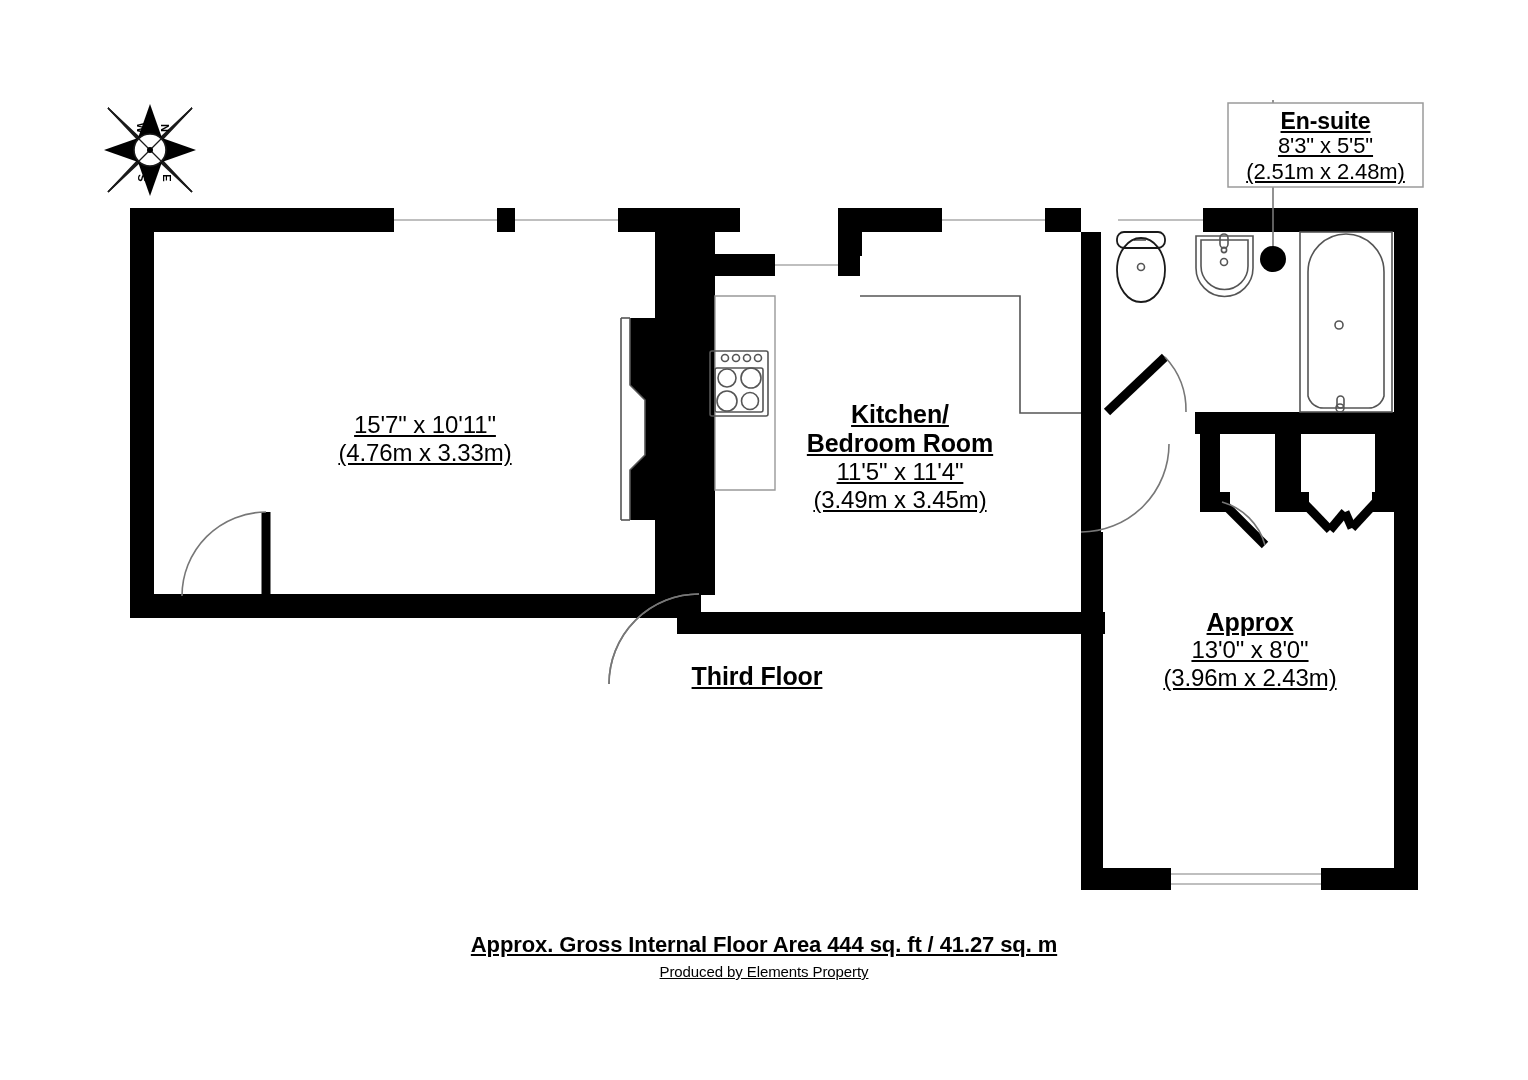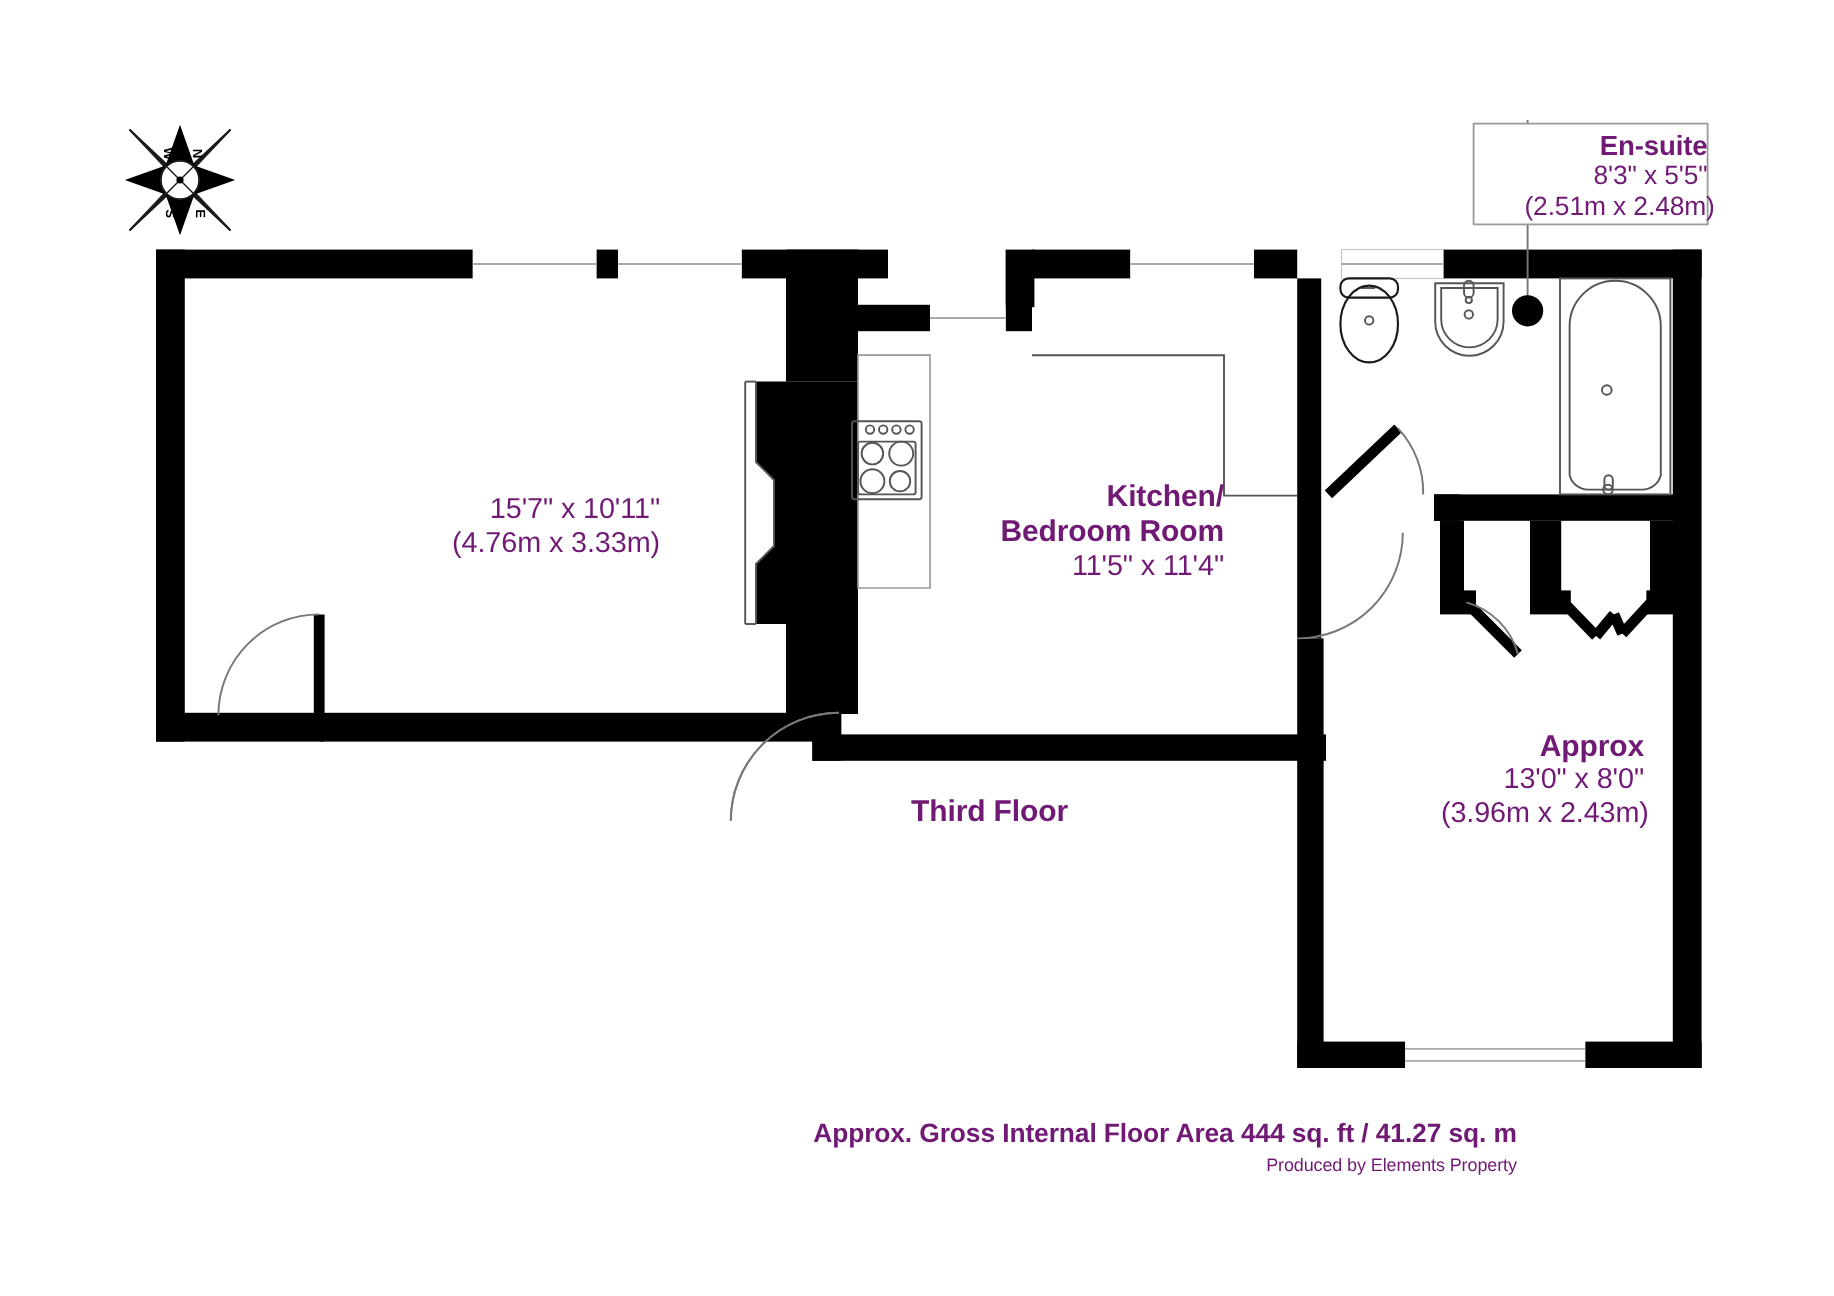--- a/index.html
+++ b/index.html
@@ -60,25 +60,26 @@
   .solid-dot { fill: #000000; }
   .label-box {
     fill: #ffffff;
     stroke: #9a9a9a;
     stroke-width: 1.5;
   }
 
   
   .txt {
     position: absolute;
-    color: #701a75;
+    color: #000000;
     white-space: pre;
-    text-align: right;
+    text-align: center;
     line-height: 1.17;
     letter-spacing: -0.1px;
+    text-decoration: underline;
   }
   .room-name {
     font-size: 25px;
     font-weight: bold;
   }
   .room-dim {
     font-size: 24px;
     font-weight: normal;
   }
   .ensuite-name {
@@ -324,23 +325,24 @@
   <div class="txt ensuite-name" style="left:1228px; top:108px; width:195px;">En-suite</div>
   <div class="txt ensuite-dim" style="left:1228px; top:133px; width:195px;">8'3" x 5'5"</div>
   <div class="txt ensuite-dim" style="left:1222px; top:159px; width:207px;">(2.51m x 2.48m)</div>
 
   <div class="txt room-dim" style="left:300px; top:411px; width:250px;">15'7" x 10'11"</div>
   <div class="txt room-dim" style="left:300px; top:439px; width:250px;">(4.76m x 3.33m)</div>
 
   <div class="txt room-name" style="left:780px; top:400px; width:240px;">Kitchen/</div>
   <div class="txt room-name" style="left:780px; top:429px; width:240px;">Bedroom Room</div>
   <div class="txt room-dim" style="left:780px; top:458px; width:240px;">11'5" x 11'4"</div>
+  <div class="txt room-dim" style="left:776px; top:486px; width:248px;">(3.49m x 3.45m)</div>
 
   <div class="txt room-name" style="left:1130px; top:608px; width:240px;">Approx</div>
   <div class="txt room-dim" style="left:1130px; top:636px; width:240px;">13'0" x 8'0"</div>
   <div class="txt room-dim" style="left:1126px; top:664px; width:248px;">(3.96m x 2.43m)</div>
 
-  <div class="txt floor-label" style="left:650px; top:662px; width:240px;">Third Floor</div>
+  <div class="txt floor-label" style="left:637px; top:662px; width:240px;">Third Floor</div>
 
   <div class="txt footer-main" style="left:264px; top:918px; width:1000px;">Approx. Gross Internal Floor Area 444 sq. ft / 41.27 sq. m</div>
   <div class="txt footer-credit" style="left:264px; top:963px; width:1000px;">Produced by Elements Property</div>
 
 </div>
 
 </body></html>

